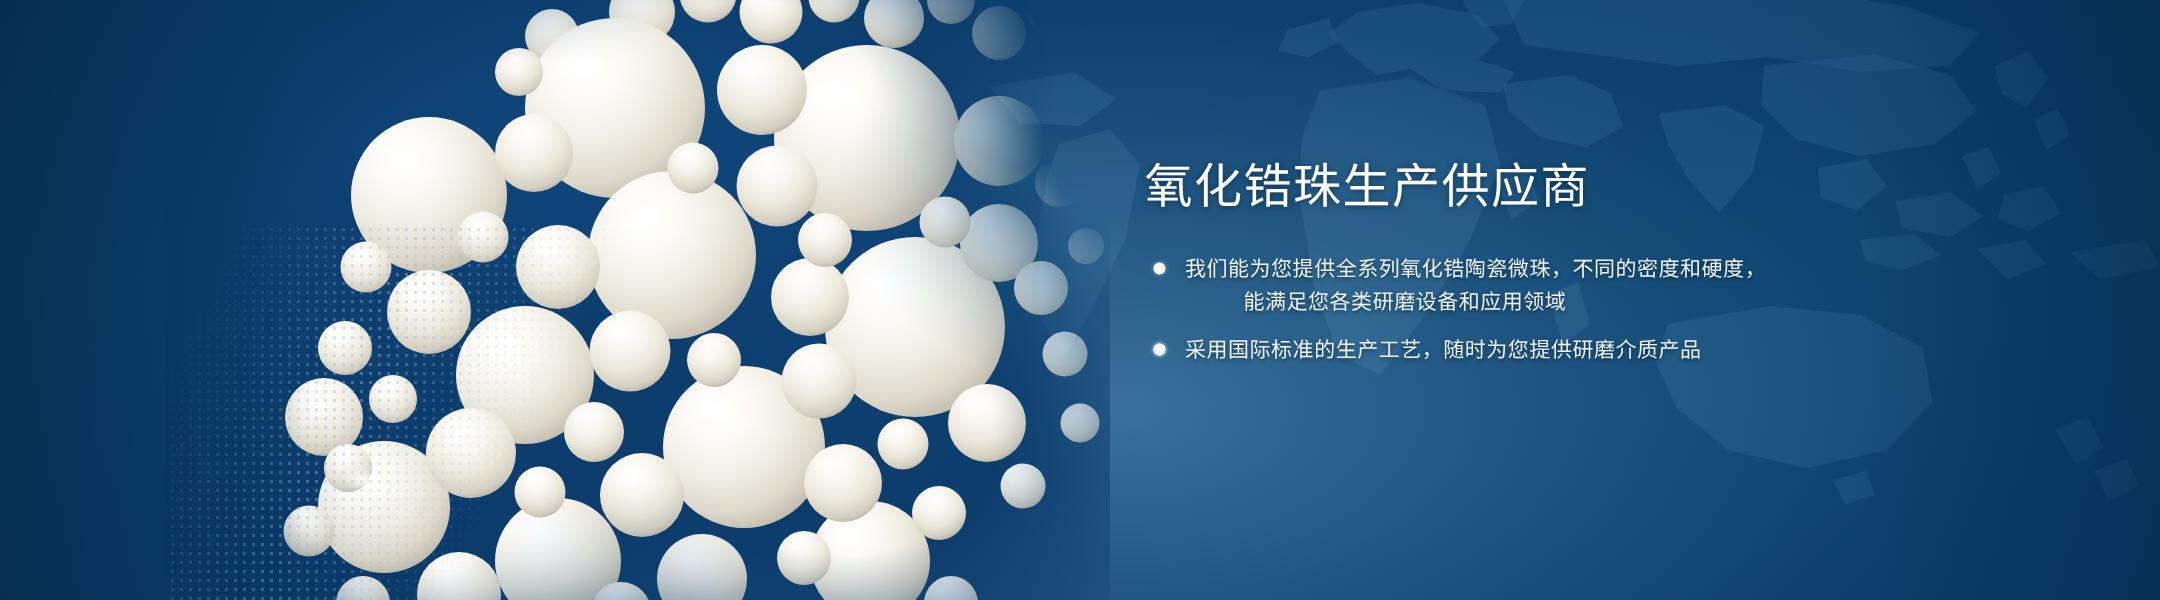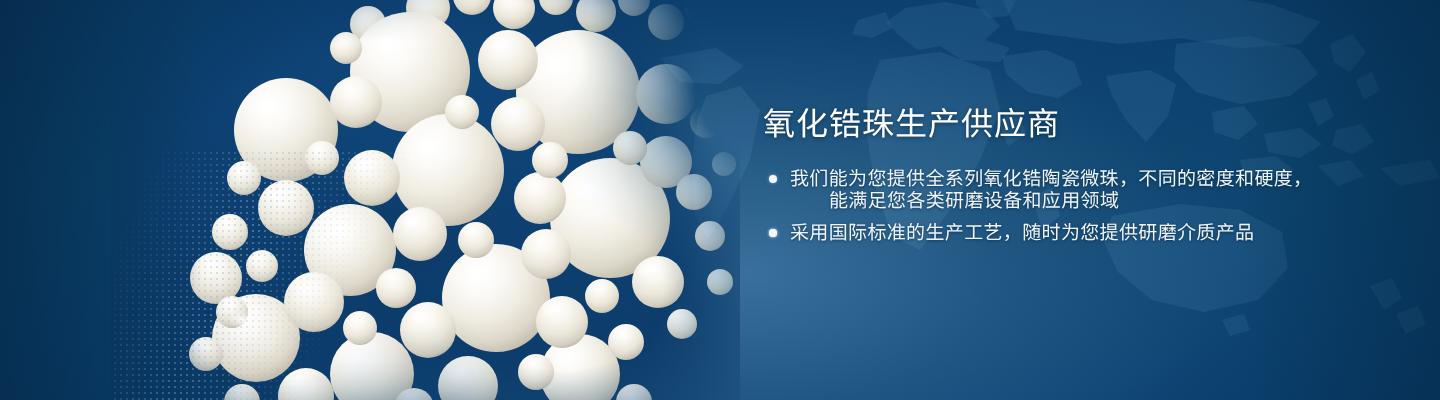--- a/index.html
+++ b/index.html
@@ -104,21 +104,21 @@
     white-space:nowrap;
   }
   .bullets{
     margin-top:24px;
     list-style:none;
   }
   .bullet{
     position:relative;
     padding-left:27px;
     margin-bottom:10px;
-    font-size:19px;
+    font-size:14px;
     line-height:22px;
     color:#eef4f9;
     letter-spacing:.35px;
     text-shadow:0 1px 3px rgba(0,18,38,.55);
   }
   .bullet:last-child{ margin-bottom:0; }
   .dot{
     position:absolute;
     left:6px; top:7px;
     width:8px; height:8px;

